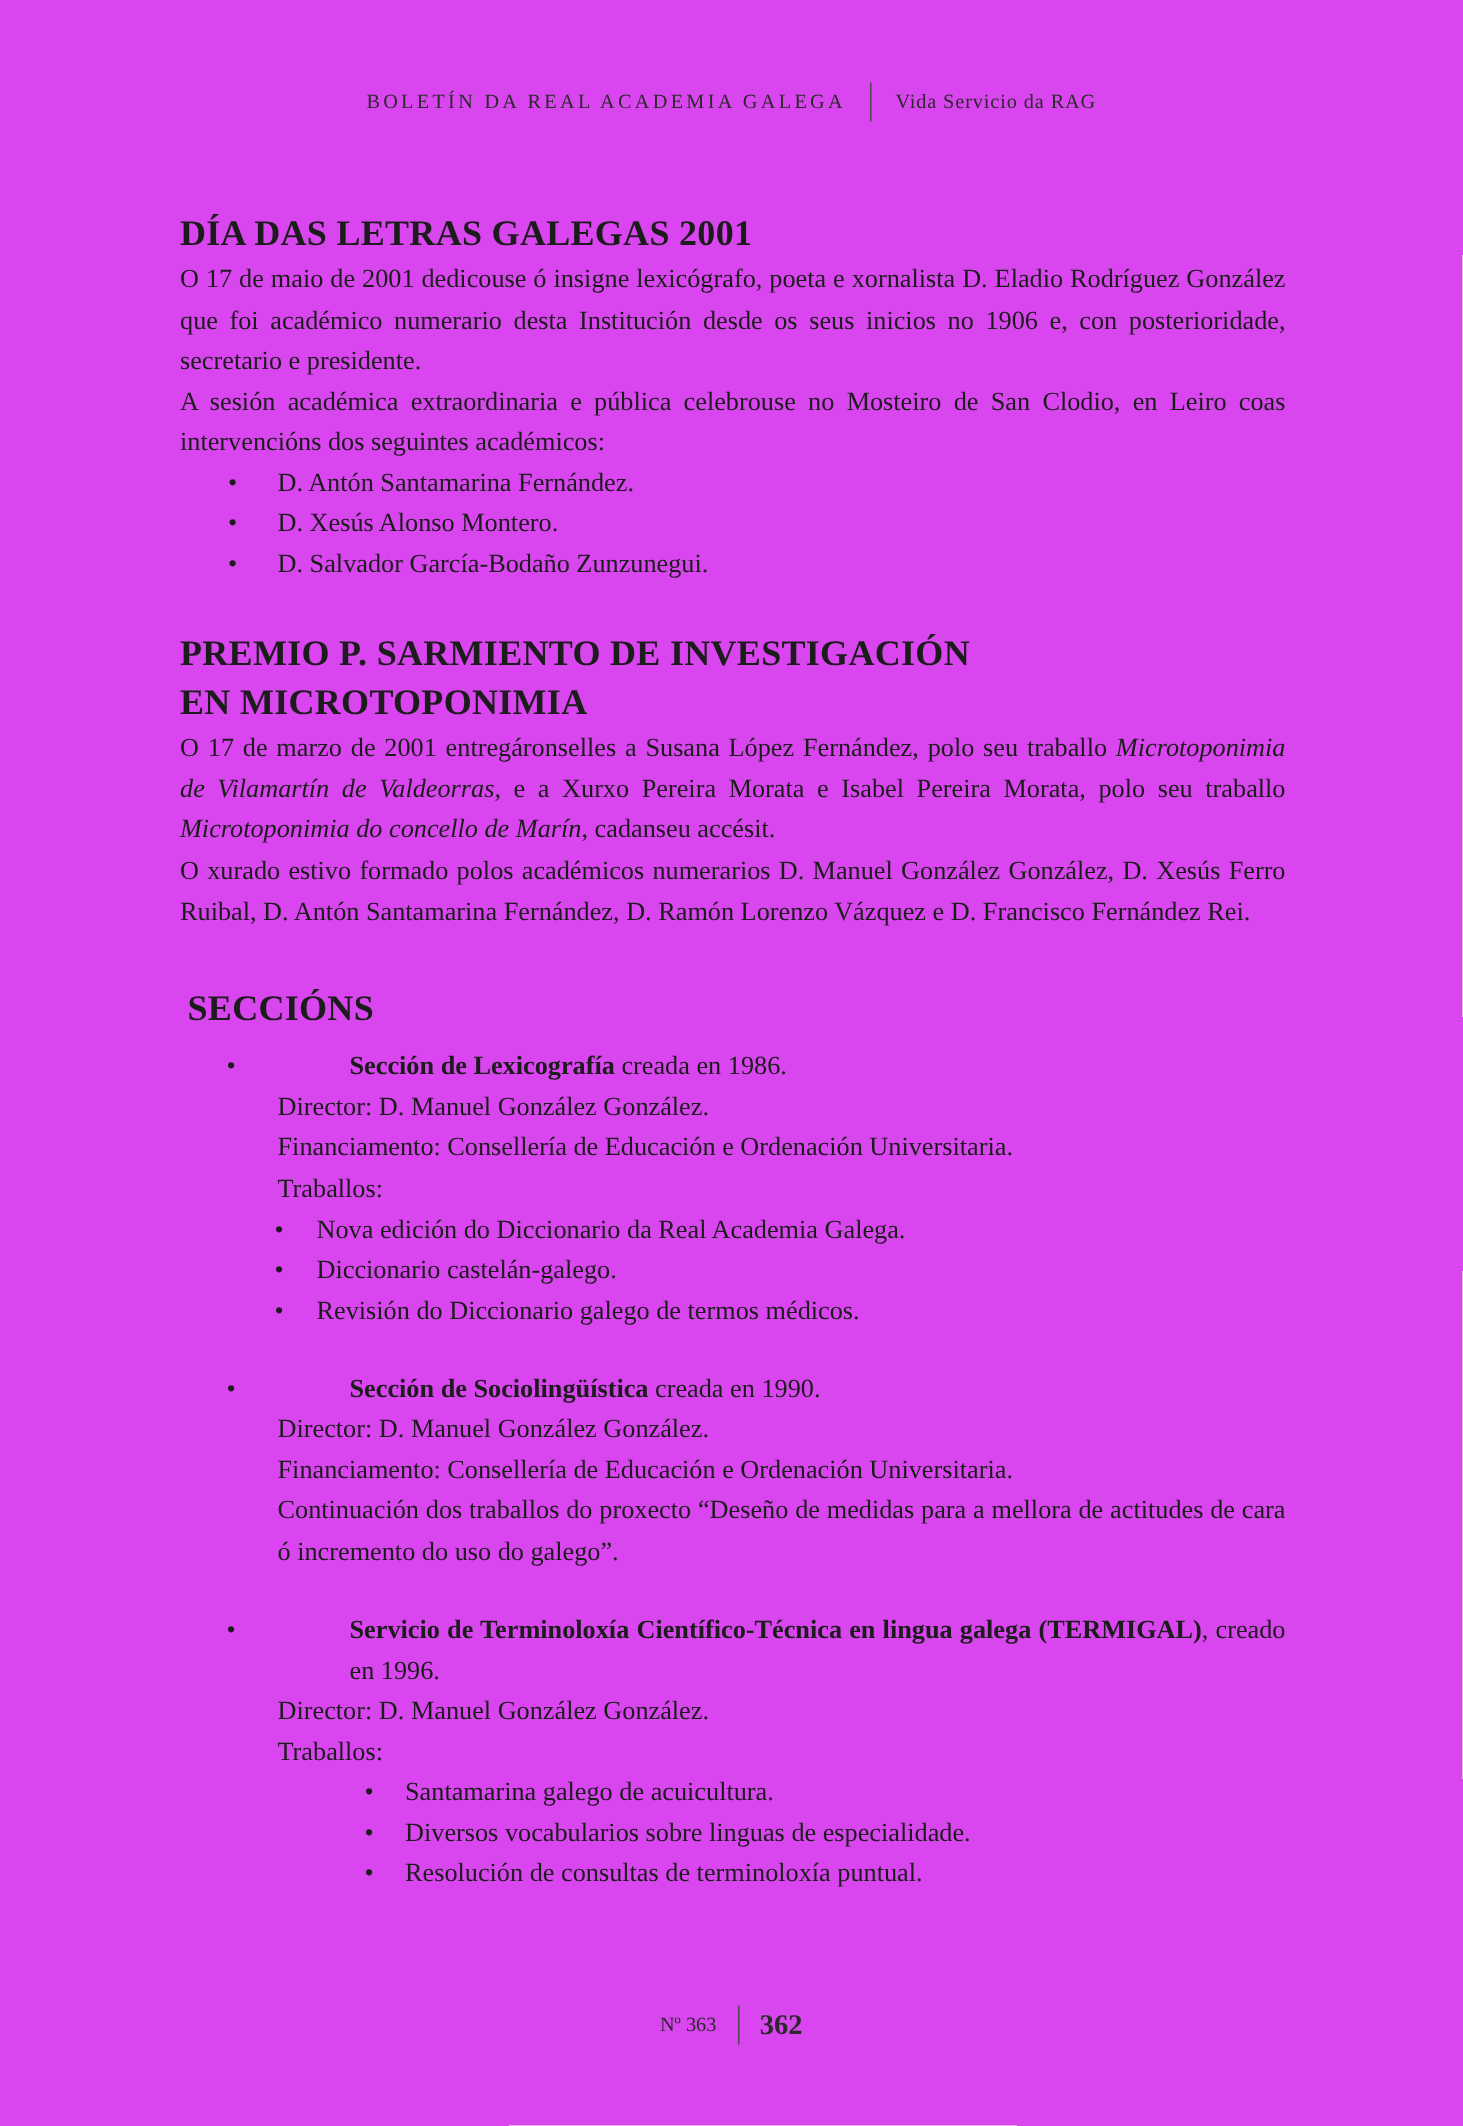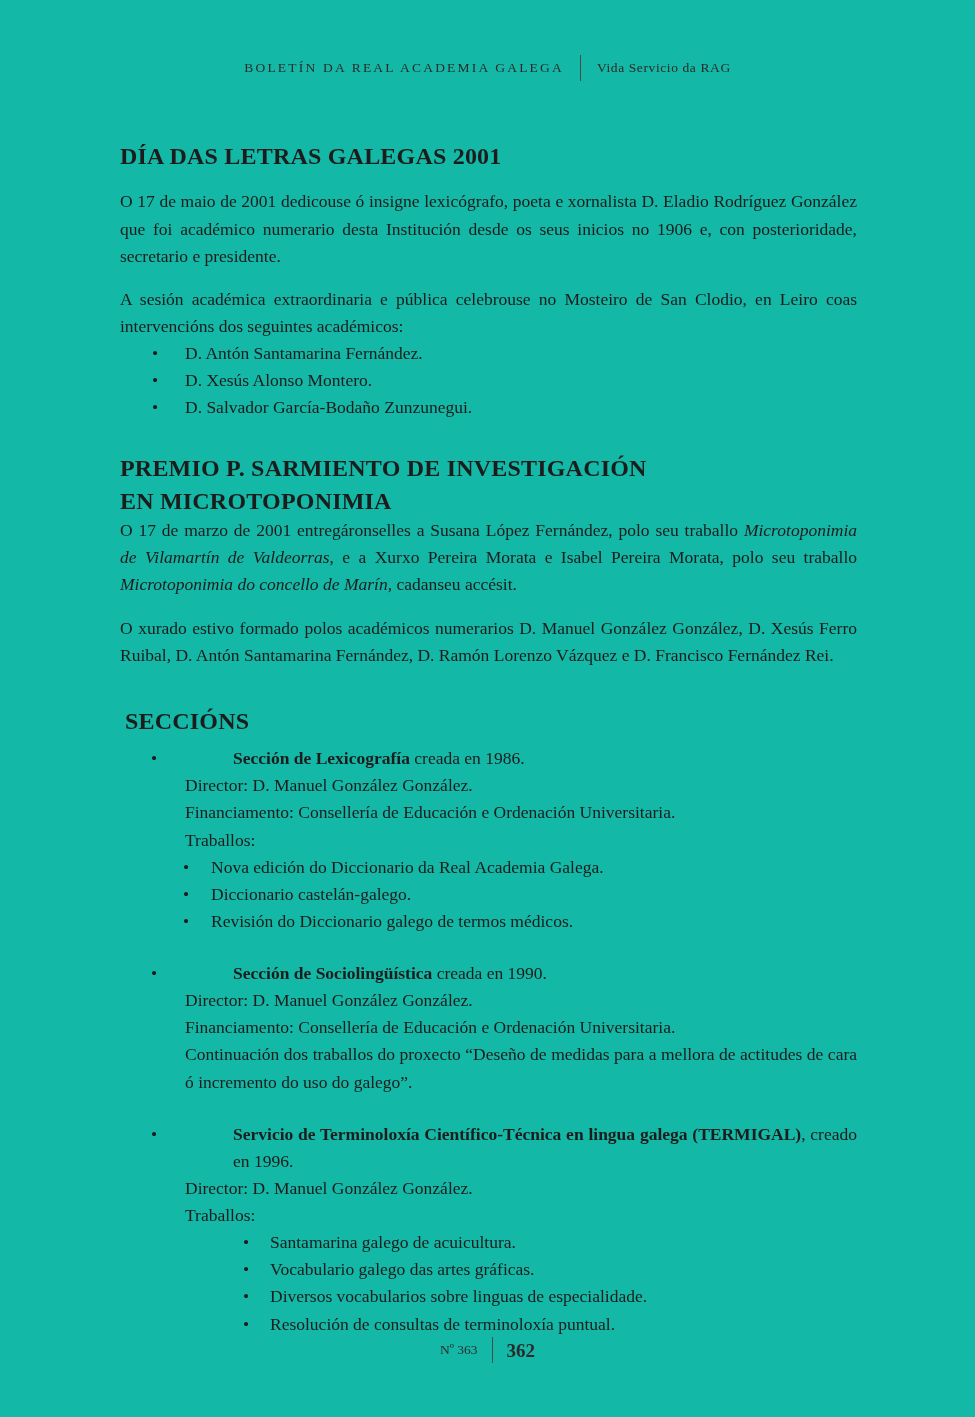--- a/index.html
+++ b/index.html
@@ -2,21 +2,21 @@
 <html><head>
 <meta charset="utf-8">
 <style>
   * { margin: 0; padding: 0; box-sizing: border-box; }
   html, body { background: #ffffff; }
   .page {
     position: relative;
     width: 975px;
     height: 1417px;
     margin: 0 auto;
-    background: #14b8a6;
+    background: #d946ef;
     color: #1c1c1c;
     font-family: "Liberation Serif", "DejaVu Serif", serif;
     font-size: 17.5px;
     line-height: 1.55;
     overflow: hidden;
   }
 
   
   .running-header {
     position: absolute;
@@ -66,21 +66,20 @@
   }
   .heading {
     font-size: 24px;
     font-weight: bold;
     letter-spacing: 0.2px;
     line-height: 1.35;
   }
   .heading.mt { margin-top: 31px; }
   .para {
     text-align: justify;
-    margin-top: 16px;
   }
   .it { font-style: italic; }
 
   ul { list-style: none; }
   ul.blist > li {
     position: relative;
     padding-left: 65px;
     text-align: justify;
   }
   ul.blist > li::before {
@@ -179,21 +178,20 @@
         <p class="line">Financiamento: Consellería de Educación e Ordenación Universitaria.</p>
         <p class="line">Continuación dos traballos do proxecto “Deseño de medidas para a mellora de actitudes de cara ó incremento do uso do galego”.</p>
       </div>
 
       <div class="sec-item">
         <p class="lead"><span class="name">Servicio de Terminoloxía Científico-Técnica en lingua galega (TERMIGAL)</span><span>, creado en 1996.</span></p>
         <p class="line">Director: D. Manuel González González.</p>
         <p class="line">Traballos:</p>
         <ul class="sublist deep">
           <li>Santamarina galego de acuicultura.</li>
-          <li>Vocabulario galego das artes gráficas.</li>
           <li>Diversos vocabularios sobre linguas de especialidade.</li>
           <li>Resolución de consultas de terminoloxía puntual.</li>
         </ul>
       </div>
     </section>
 
   </main>
 
   <div class="running-footer">
     <span>Nº 363</span>

